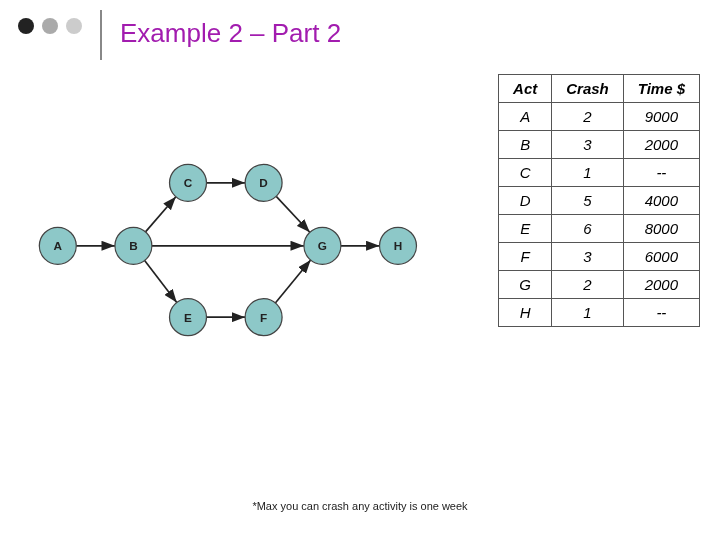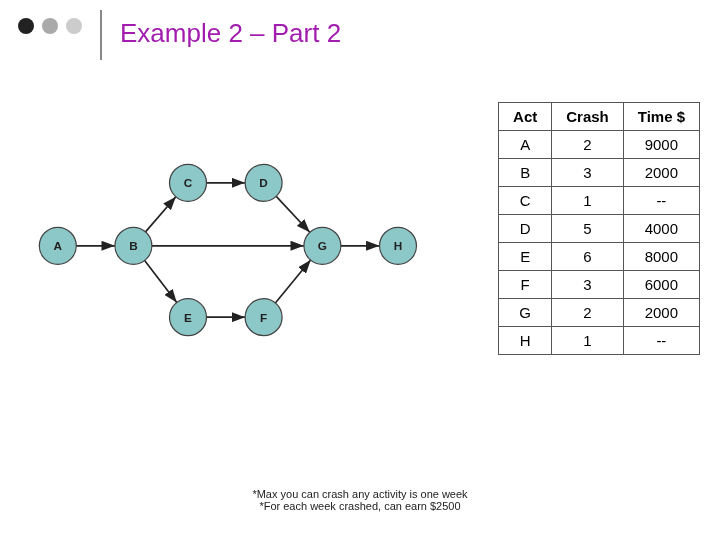--- a/index.html
+++ b/index.html
@@ -46,24 +46,25 @@
       top: 18px;
       left: 120px;
       font-size: 26px;
       font-weight: normal;
       color: #a21caf;
     }
 
     
     .data-table {
       position: absolute;
-      top: 102px;
+      top: 74px;
       right: 20px;
       border-collapse: collapse;
       font-size: 15px;
+      font-style: italic;
     }
     .data-table th, .data-table td {
       border: 1px solid #555;
       padding: 5px 14px;
       text-align: center;
     }
     .data-table thead th {
       background: #fff;
       font-weight: bold;
     }
@@ -226,14 +227,13 @@
         <g class="node">
           <circle cx="450" cy="155" r="22" fill="#8dc8c8" stroke="#444" stroke-width="1.5"></circle>
           <text x="450" y="155" text-anchor="middle" dominant-baseline="central" font-size="15" font-weight="bold" fill="#222">H</text>
         </g>
       </g>
   </svg>
 </div>
 
 <div class="footnote">
   <div>*Max you can crash any activity is one week</div>
-  <div>*For each week crashed, can earn $2500</div>
 </div>
 
 </body></html>

